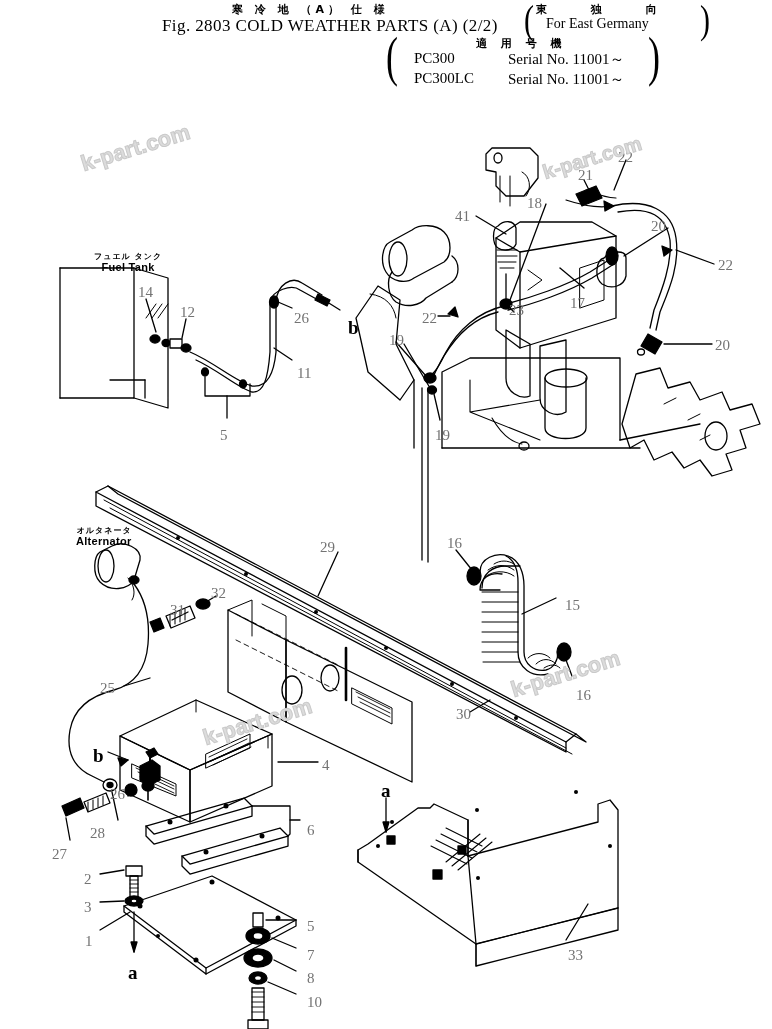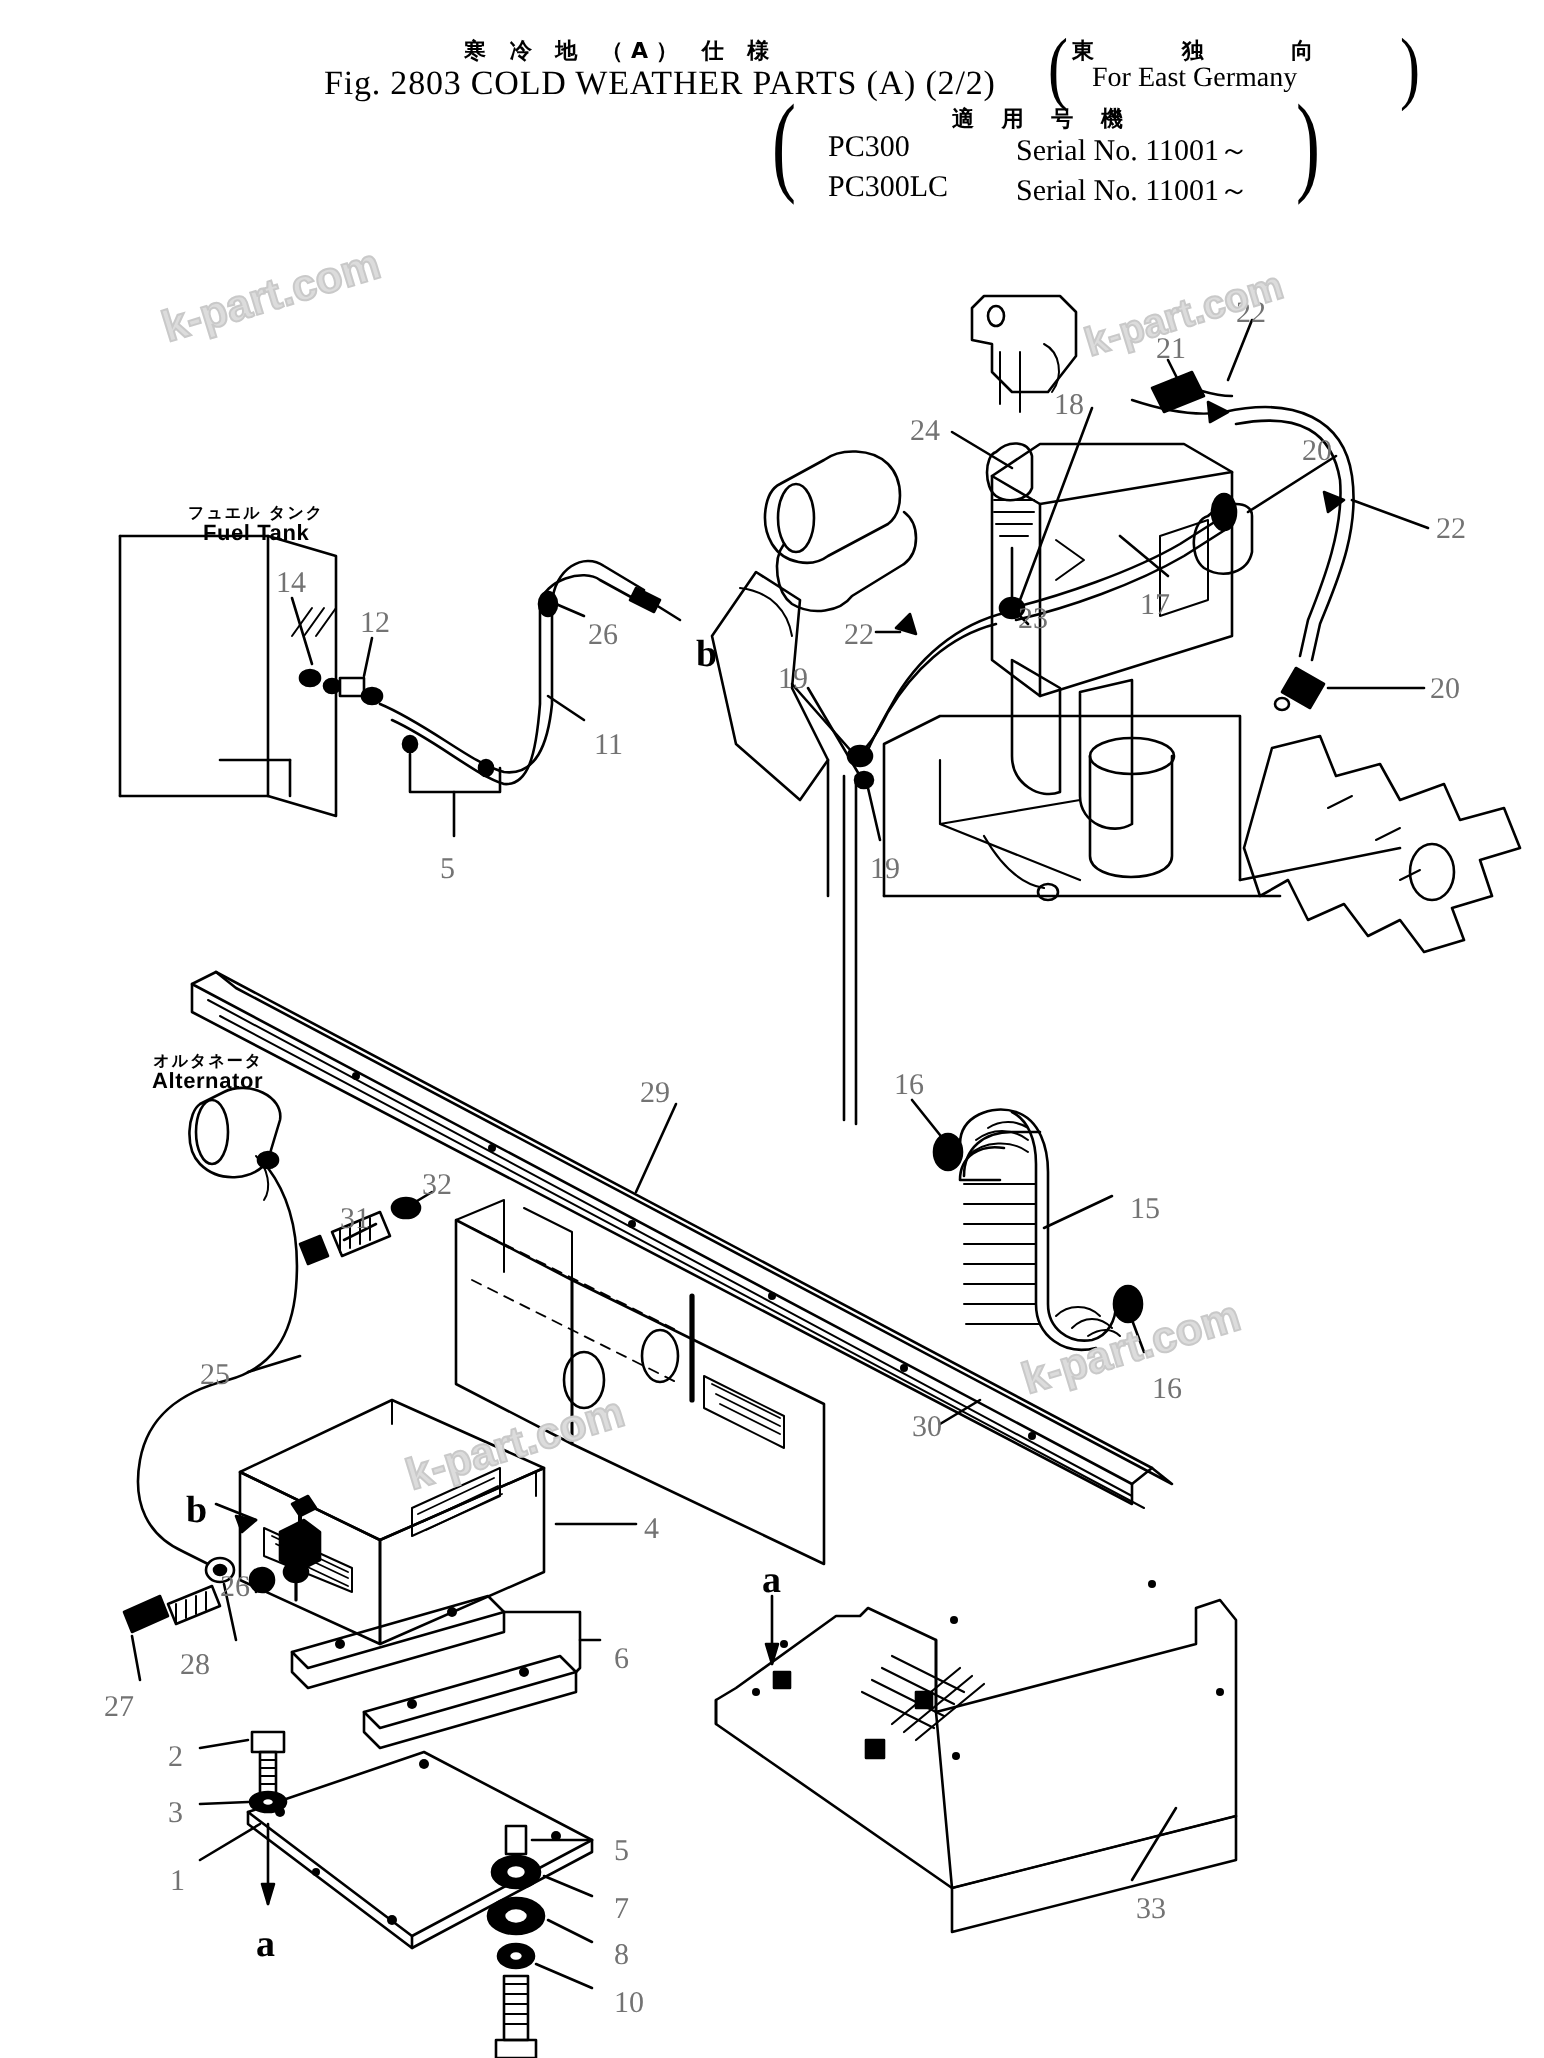--- a/index.html
+++ b/index.html
@@ -17,21 +17,21 @@
     width: 772px;
     height: 1029px;
     background: #ffffff;
     overflow: hidden;
   }
 
   
   #header {
     position: absolute;
     left: 0;
-    top: 16px;
+    top: 0;
     width: 628px;
     height: 96px;
   }
   .hdr-jp {
     position: absolute;
     font-family: "DejaVu Sans", sans-serif;
     font-weight: bold;
     font-size: 11px;
     letter-spacing: 4px;
     white-space: nowrap;
@@ -495,21 +495,21 @@
     <span class="jp">オルタネータ</span>
     <span class="en">Alternator</span>
   </div>
 
   <div id="callout-layer">
       <div class="callout" style="left: 138px; top: 285px;">14</div>
       <div class="callout" style="left: 180px; top: 305px;">12</div>
       <div class="callout" style="left: 294px; top: 311px;">26</div>
       <div class="callout" style="left: 297px; top: 366px;">11</div>
       <div class="callout" style="left: 220px; top: 428px;">5</div>
-      <div class="callout" style="left: 455px; top: 209px;">24</div>
+      <div class="callout" style="left: 455px; top: 209px;">41</div>
       <div class="callout" style="left: 578px; top: 168px;">21</div>
       <div class="callout" style="left: 618px; top: 150px;">22</div>
       <div class="callout" style="left: 527px; top: 196px;">18</div>
       <div class="callout" style="left: 651px; top: 219px;">20</div>
       <div class="callout" style="left: 718px; top: 258px;">22</div>
       <div class="callout" style="left: 715px; top: 338px;">20</div>
       <div class="callout" style="left: 570px; top: 296px;">17</div>
       <div class="callout" style="left: 509px; top: 303px;">23</div>
       <div class="callout" style="left: 422px; top: 311px;">22</div>
       <div class="callout" style="left: 389px; top: 333px;">19</div>

